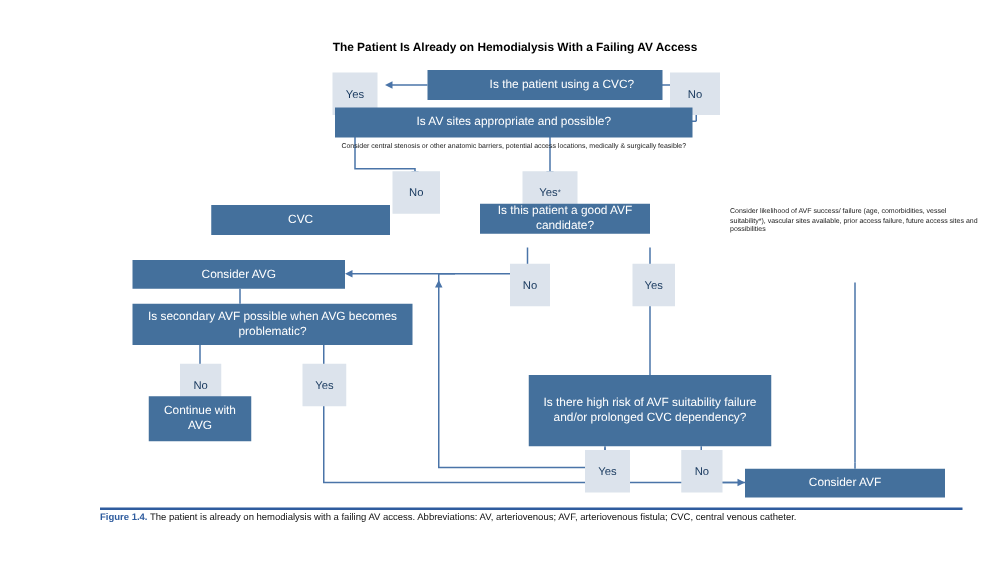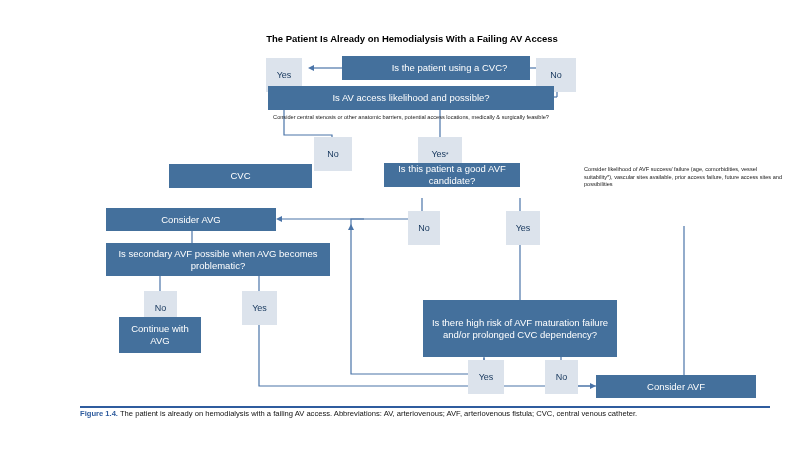--- a/index.html
+++ b/index.html
@@ -164,21 +164,21 @@
 
       <path d="M 672 226 L 672 370"></path>
       <path d="M 672 370 L 672 375"></path>
     </g>
   </svg>
 
   <div class="chip" style="left:254px; top:58px; width:36px; height:20px;">Yes</div>
   <div class="box" style="left:330px; top:56px; width:188px; height:24px;padding-left:31px;">Is the patient using a CVC?</div>
   <div class="chip" style="left:524px; top:58px; width:40px; height:20px;">No</div>
 
-  <div class="box" style="left:256px; top:86px; width:286px; height:24px;">Is AV access likelihood and possible?</div>
+  <div class="box" style="left:256px; top:86px; width:286px; height:24px;">Is AV sites appropriate and possible?</div>
   <div class="note" style="left:256px; top:114px; width:286px;">Consider central stenosis or other anatomic barriers, potential access locations, medically &amp; surgically feasible?</div>
 
   <div class="chip" style="left:302px; top:137px; width:38px; height:20px;">No</div>
   <div class="chip" style="left:406px; top:137px; width:44px; height:20px;">
     <span>Yes</span>
       <span class="sup">*</span>
   </div>
 
   <div class="box" style="left:157px; top:164px; width:143px; height:24px;">CVC</div>
 
@@ -190,21 +190,21 @@
 
   <div class="box" style="left:94px; top:243px; width:224px; height:33px;">Is secondary AVF possible when AVG becomes problematic?</div>
 
   <div class="box" style="left:94px; top:208px; width:170px; height:23px;">Consider AVG</div>
 
   <div class="chip" style="left:132px; top:291px; width:33px; height:19px;">No</div>
   <div class="chip" style="left:230px; top:291px; width:35px; height:19px;">Yes</div>
 
   <div class="box" style="left:107px; top:317px; width:82px; height:36px;">Continue with AVG</div>
 
-  <div class="box" style="left:411px; top:300px; width:194px; height:57px;">Is there high risk of AVF maturation failure and/or prolonged CVC dependency?</div>
+  <div class="box" style="left:411px; top:300px; width:194px; height:57px;">Is there high risk of AVF suitability failure and/or prolonged CVC dependency?</div>
 
   <div class="chip" style="left:456px; top:360px; width:36px; height:19px;">Yes</div>
   <div class="chip" style="left:533px; top:360px; width:33px; height:19px;">No</div>
 
   <div class="box" style="left:584px; top:375px; width:160px; height:23px;">Consider AVF</div>
 
   <div class="caption-rule"></div>
   <div class="caption">
     <b>Figure 1.4.</b>
     <span>The patient is already on hemodialysis with a failing AV access. Abbreviations: AV, arteriovenous; AVF, arteriovenous fistula; CVC, central venous catheter.</span>

